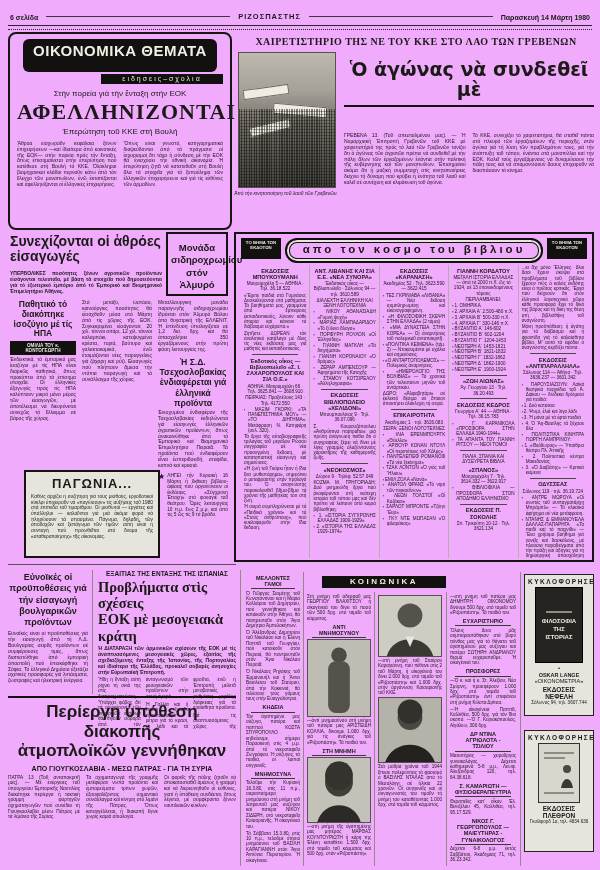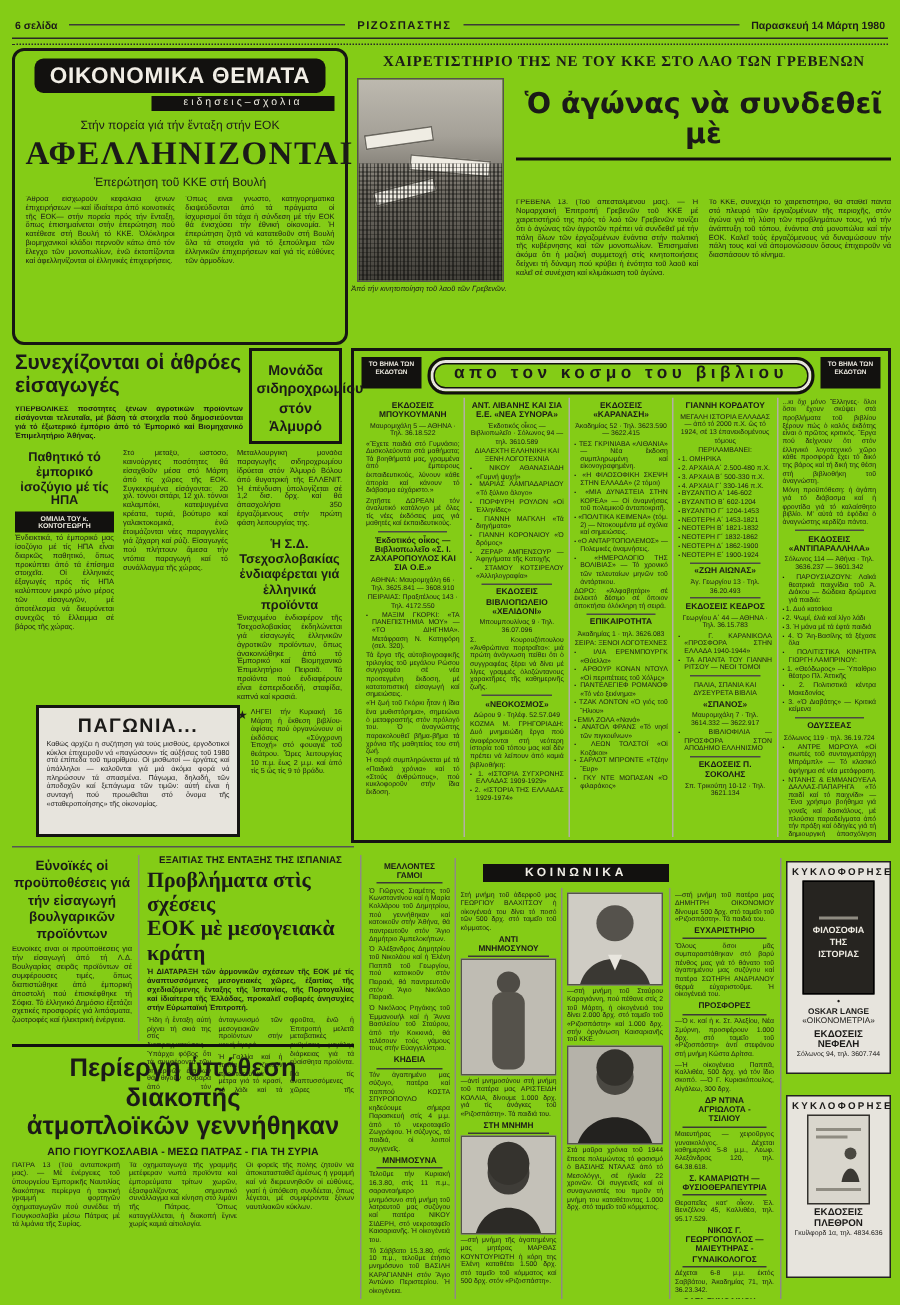--- a/index.html
+++ b/index.html
@@ -1,32 +1,32 @@
 <!DOCTYPE html>
 <html><head>
 <meta charset="utf-8">
 <style>
   html,body{margin:0;padding:0;background:#b9b5ad;}
-  .page{position:relative;width:600px;height:870px;margin:0 auto;background:#84cc16;
+  .page{position:relative;width:600px;height:870px;margin:0 auto;background:#f0abfc;
         font-family:"Liberation Sans",sans-serif;color:#1b1a18;overflow:hidden;}
   .abs{position:absolute;}
   .jtext{text-align:justify;line-height:1.18;}
   .vline{position:absolute;width:1px;background:#8f8b82;}
   .hline{position:absolute;height:1px;background:#555;}
 
   
   .hdr{position:absolute;left:10px;right:10px;top:6px;height:15px;display:flex;align-items:flex-end;gap:8px;font-size:7px;font-weight:bold;}
   .hdr-mid{flex:1;display:flex;align-items:center;gap:8px;}
   .hdr-rule{flex:1;height:1px;background:#3c3a36;}
   .hdr-title{font-size:7.5px;letter-spacing:1px;}
   .dblrule{position:absolute;left:8px;right:8px;top:25px;height:3px;border-top:1px solid #2a2927;border-bottom:1px dotted #2a2927;}
 
   
   .econ{left:8px;top:32px;width:224px;height:198px;border:2px solid #171614;border-radius:8px;padding:5px 7px;box-sizing:border-box;}
-  .econ-banner{width:194px;height:23px;margin:0 auto;background:#12110f;color:#f1eee6;border-radius:6px;
+  .econ-banner{width:194px;height:33px;margin:0 auto;background:#12110f;color:#f1eee6;border-radius:6px;
                font-weight:bold;font-size:15px;line-height:23px;text-align:center;letter-spacing:0.5px;}
   .econ-sub{width:122px;height:10px;background:#12110f;color:#eceadf;margin:2px 0 0 auto;
             font-size:7px;line-height:10px;text-align:center;letter-spacing:2px;}
   .econ-kicker{margin-top:5px;text-align:center;font-size:8px;}
   .econ-head{font-family:"Liberation Serif",serif;font-weight:bold;font-size:22px;line-height:1.08;
              text-align:center;letter-spacing:1px;margin-top:2px;}
   .econ-deck{text-align:center;font-size:8px;margin-top:3px;}
   .econ-body{margin-top:5px;column-count:2;column-gap:7px;font-size:5px;height:74px;overflow:hidden;}
   .econ-body p{margin:0 0 3px 0;}
 
@@ -303,21 +303,21 @@
           <div class="bi t-li">ΑΝΤΡΕ ΜΩΡΟΥΑ «Οἱ σιωπές τοῦ συνταγματάρχη Μπράμπλ» — Τό κλασικό ἀφήγημα σέ νέα μετάφραση.</div>
           <div class="bi t-li">ΝΤΑΝΗΣ &amp; ΕΜΜΑΝΟΥΕΛΑ ΔΑΛΛΑΣ-ΠΑΠΑΡΗΓΑ «Τό παιδί καί τό παιχνίδι» — Ἕνα χρήσιμο βοήθημα γιά γονεῖς καί δασκάλους, μέ πλούσια παραδείγματα ἀπό τήν πράξη καί ὁδηγίες γιά τή δημιουργική ἀπασχόληση τῶν παιδιῶν.</div>
         </div>
     </div>
   </div>
 
   <div class="abs imp-head">Συνεχίζονται οἱ ἁθρόες εἰσαγωγές</div>
   <div class="abs sidebox">Μονάδα σιδηροχρωμίου στόν Ἁλμυρό</div>
   <div class="abs imp-intro jtext">ΥΠΕΡΒΟΛΙΚΕΣ ποσότητες ξένων ἀγροτικῶν προϊόντων εἰσάγονται τελευταῖα, μέ βάση τά στοιχεῖα πού δημοσιεύονται γιά τό ἐξωτερικό ἐμπόριο ἀπό τό Ἐμπορικό καί Βιομηχανικό Ἐπιμελητήριο Ἀθήνας.</div>
   <div class="abs impcol jtext" style="left:10px;top:300px;width:66px;height:164px;">
-    <div class="subhead">Παθητικό τό ἐμπορικό ἰσοζύγιο μέ τίς ΗΠΑ</div>
+    <div class="subhead">Παθητικό τό διακόπηκε ἰσοζύγιο μέ τίς ΗΠΑ</div>
     <div class="blklabel">ΟΜΙΛΙΑ ΤΟΥ κ. ΚΟΝΤΟΓΕΩΡΓΗ</div>
     <span>Ἐνδεικτικά, τό ἐμπορικό μας ἰσοζύγιο μέ τίς ΗΠΑ εἶναι διαρκῶς παθητικό, ὅπως προκύπτει ἀπό τά ἐπίσημα στοιχεῖα. Οἱ ἑλληνικές ἐξαγωγές πρός τίς ΗΠΑ καλύπτουν μικρό μόνο μέρος τῶν εἰσαγωγῶν, μέ ἀποτέλεσμα νά διευρύνεται συνεχῶς τό ἔλλειμμα σέ βάρος τῆς χώρας.</span>
   </div>
   <div class="abs impcol jtext" style="left:82px;top:300px;width:70px;height:164px;">
     <span>Στό μεταξύ, ὡστόσο, καινούργιες ποσότητες θά εἰσαχθοῦν μέσα στό Μάρτη ἀπό τίς χῶρες τῆς ΕΟΚ. Συγκεκριμένα εἰσάγονται: 20 χιλ. τόννοι σιτάρι, 12 χιλ. τόννοι καλαμπόκι, κατεψυγμένα κρέατα, τυριά, βούτυρο καί γαλακτοκομικά, ἐνῶ ἑτοιμάζονται νέες παραγγελίες γιά ζάχαρη καί ρύζι. Εἰσαγωγές πού πλήττουν ἄμεσα τήν ντόπια παραγωγή καί τό συνάλλαγμα τῆς χώρας.</span>
   </div>
   <div class="abs impcol jtext" style="left:158px;top:300px;width:70px;height:258px;">
     <span>Μεταλλουργική μονάδα παραγωγῆς σιδηροχρωμίου ἱδρύεται στόν Ἁλμυρό Βόλου ἀπό θυγατρική τῆς ΕΛΛΕΝΙΤ. Ἡ ἐπένδυση ὑπολογίζεται σέ 1,2 δισ. δρχ. καί θά ἀπασχολήσει 350 ἐργαζόμενους στήν πρώτη φάση λειτουργίας της.</span>
     <div class="czech-head">Ἡ Σ.Δ. Τσεχοσλοβακίας ἐνδιαφέρεται γιά ἑλληνικά προϊόντα</div>
     <span>Ἐνισχυμένο ἐνδιαφέρον τῆς Τσεχοσλοβακίας ἐκδηλώνεται γιά εἰσαγωγές ἑλληνικῶν ἀγροτικῶν προϊόντων, ὅπως ἀνακοινώθηκε ἀπό τό Ἐμπορικό καί Βιομηχανικό Ἐπιμελητήριο Πειραιᾶ. Τά προϊόντα πού ἐνδιαφέρουν εἶναι ἐσπεριδοειδή, σταφίδα, καπνά καί κρασιά.</span>

